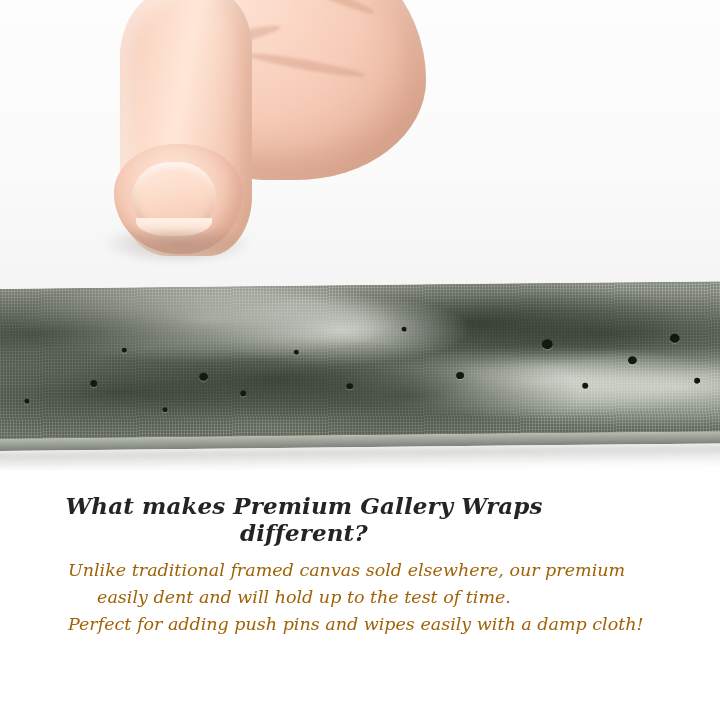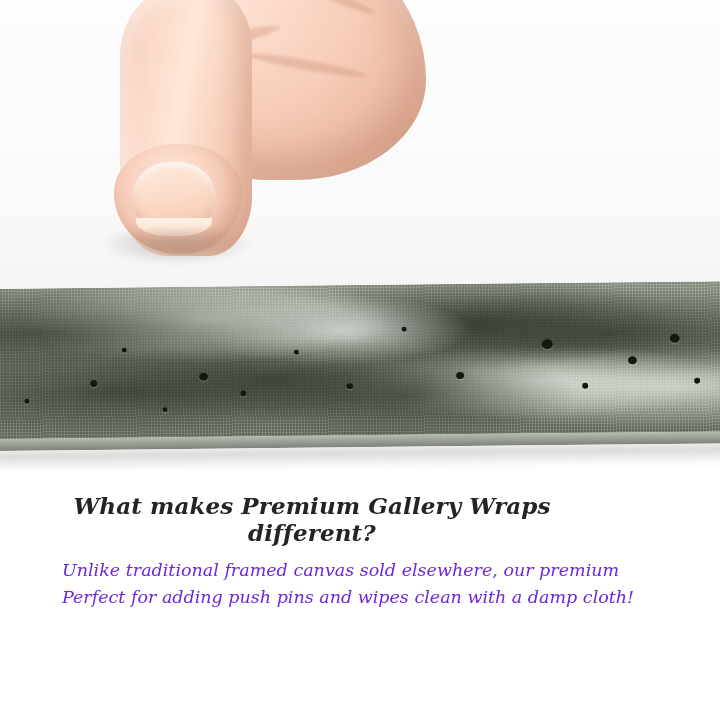--- a/index.html
+++ b/index.html
@@ -186,40 +186,40 @@
     width: 740px;
     height: 20px;
     background: linear-gradient(180deg, rgba(120,120,115,0.35) 0%, rgba(255,255,255,0) 100%);
     filter: blur(3px);
     transform: rotate(-0.6deg);
   }
 
   
   .caption {
     position: absolute;
-    left: 8px;
+    left: 0;
     top: 492px;
     width: 608px;
     text-align: center;
     color: #2a2a2a;
     font-family: "DejaVu Serif", serif;
     font-style: italic;
   }
   .caption-heading {
     font-size: 23px;
     font-weight: 700;
     letter-spacing: 0.1px;
     margin-bottom: 11px;
     color: #242424;
   }
   .caption-body {
     font-size: 17.5px;
     line-height: 27px;
-    color: #6d28d9;
-    padding: 0 54px;
+    color: #a16207;
+    padding: 0 68px;
     font-style: italic;
   }
   .caption-body .line { display: block; white-space: nowrap; }
 </style>
 </head>
 <body>
 
 <div class="promo-card">
 
   <div class="photo-area">
@@ -257,17 +257,18 @@
       </div>
       <div class="canvas-bevel"></div>
     </div>
     <div class="canvas-shadow"></div>
   </div>
 
   <div class="caption">
     <div class="caption-heading">What makes Premium Gallery Wraps different?</div>
     <div class="caption-body">
       <span class="line">Unlike traditional framed canvas sold elsewhere, our premium</span>
-      <span class="line">Perfect for adding push pins and wipes clean with a damp cloth!</span>
+      <span class="line">easily dent and will hold up to the test of time.</span>
+      <span class="line">Perfect for adding push pins and wipes easily with a damp cloth!</span>
     </div>
   </div>
 
 </div>
 
 </body></html>

